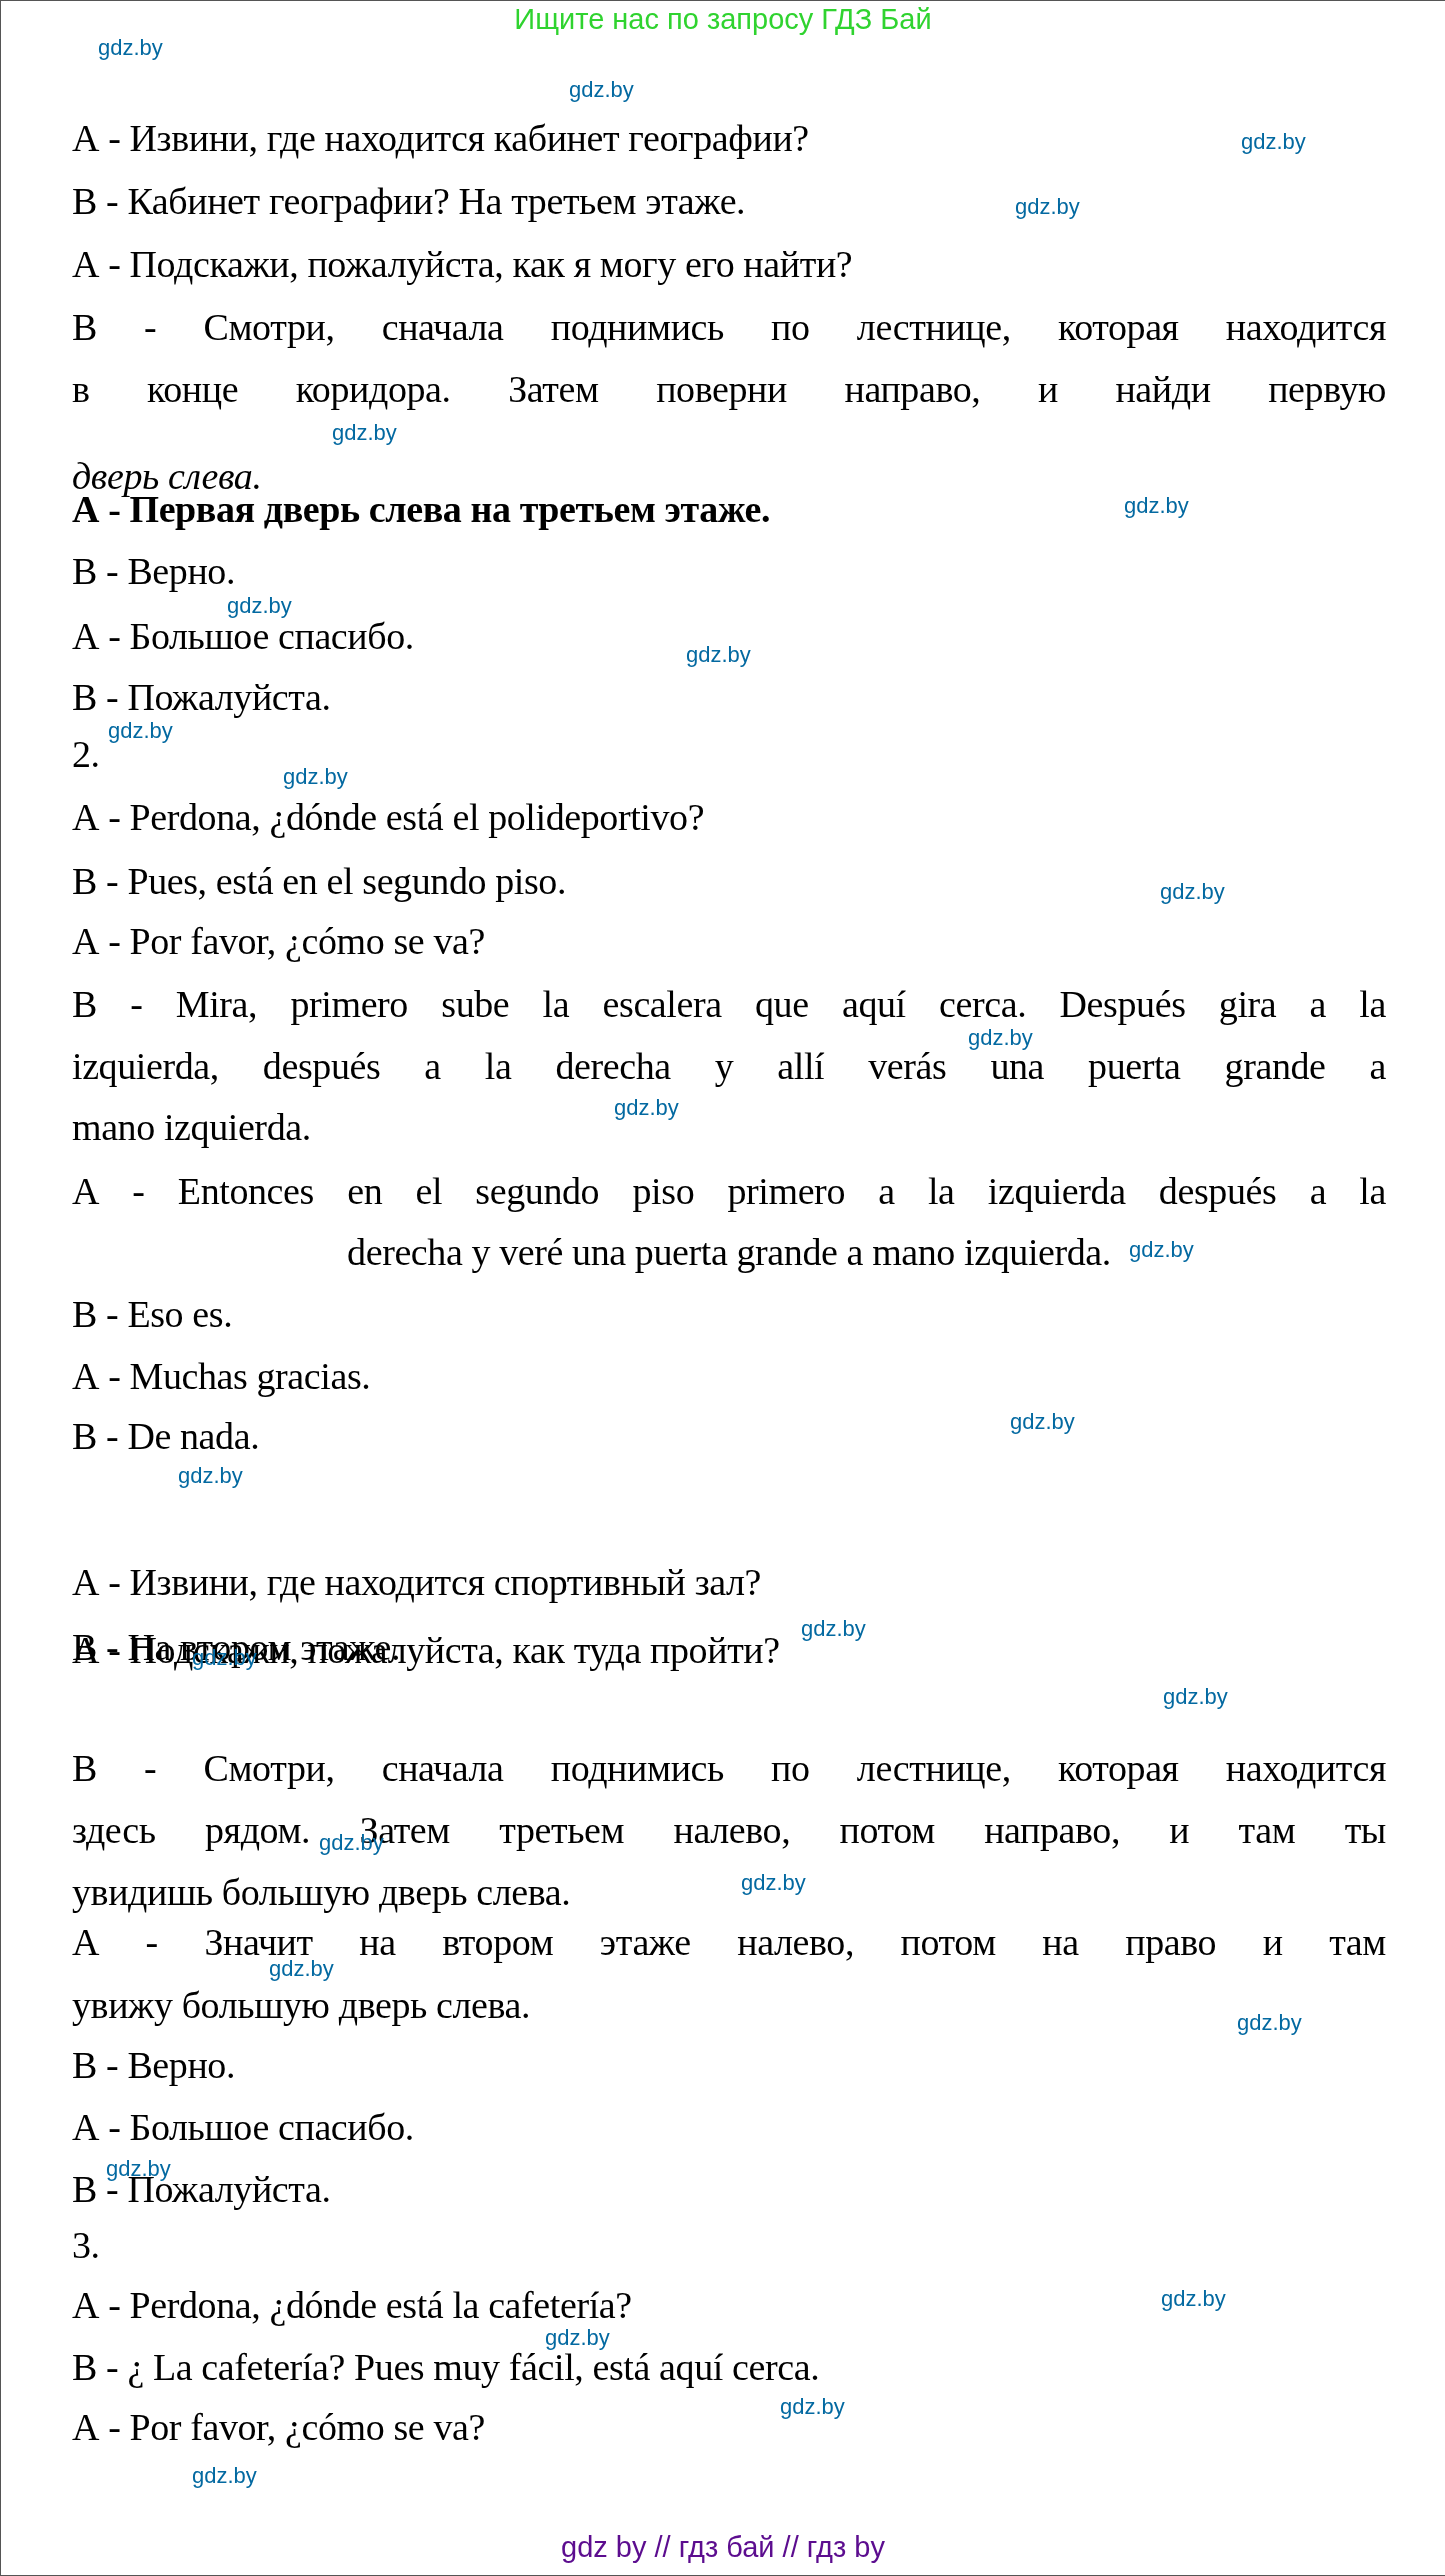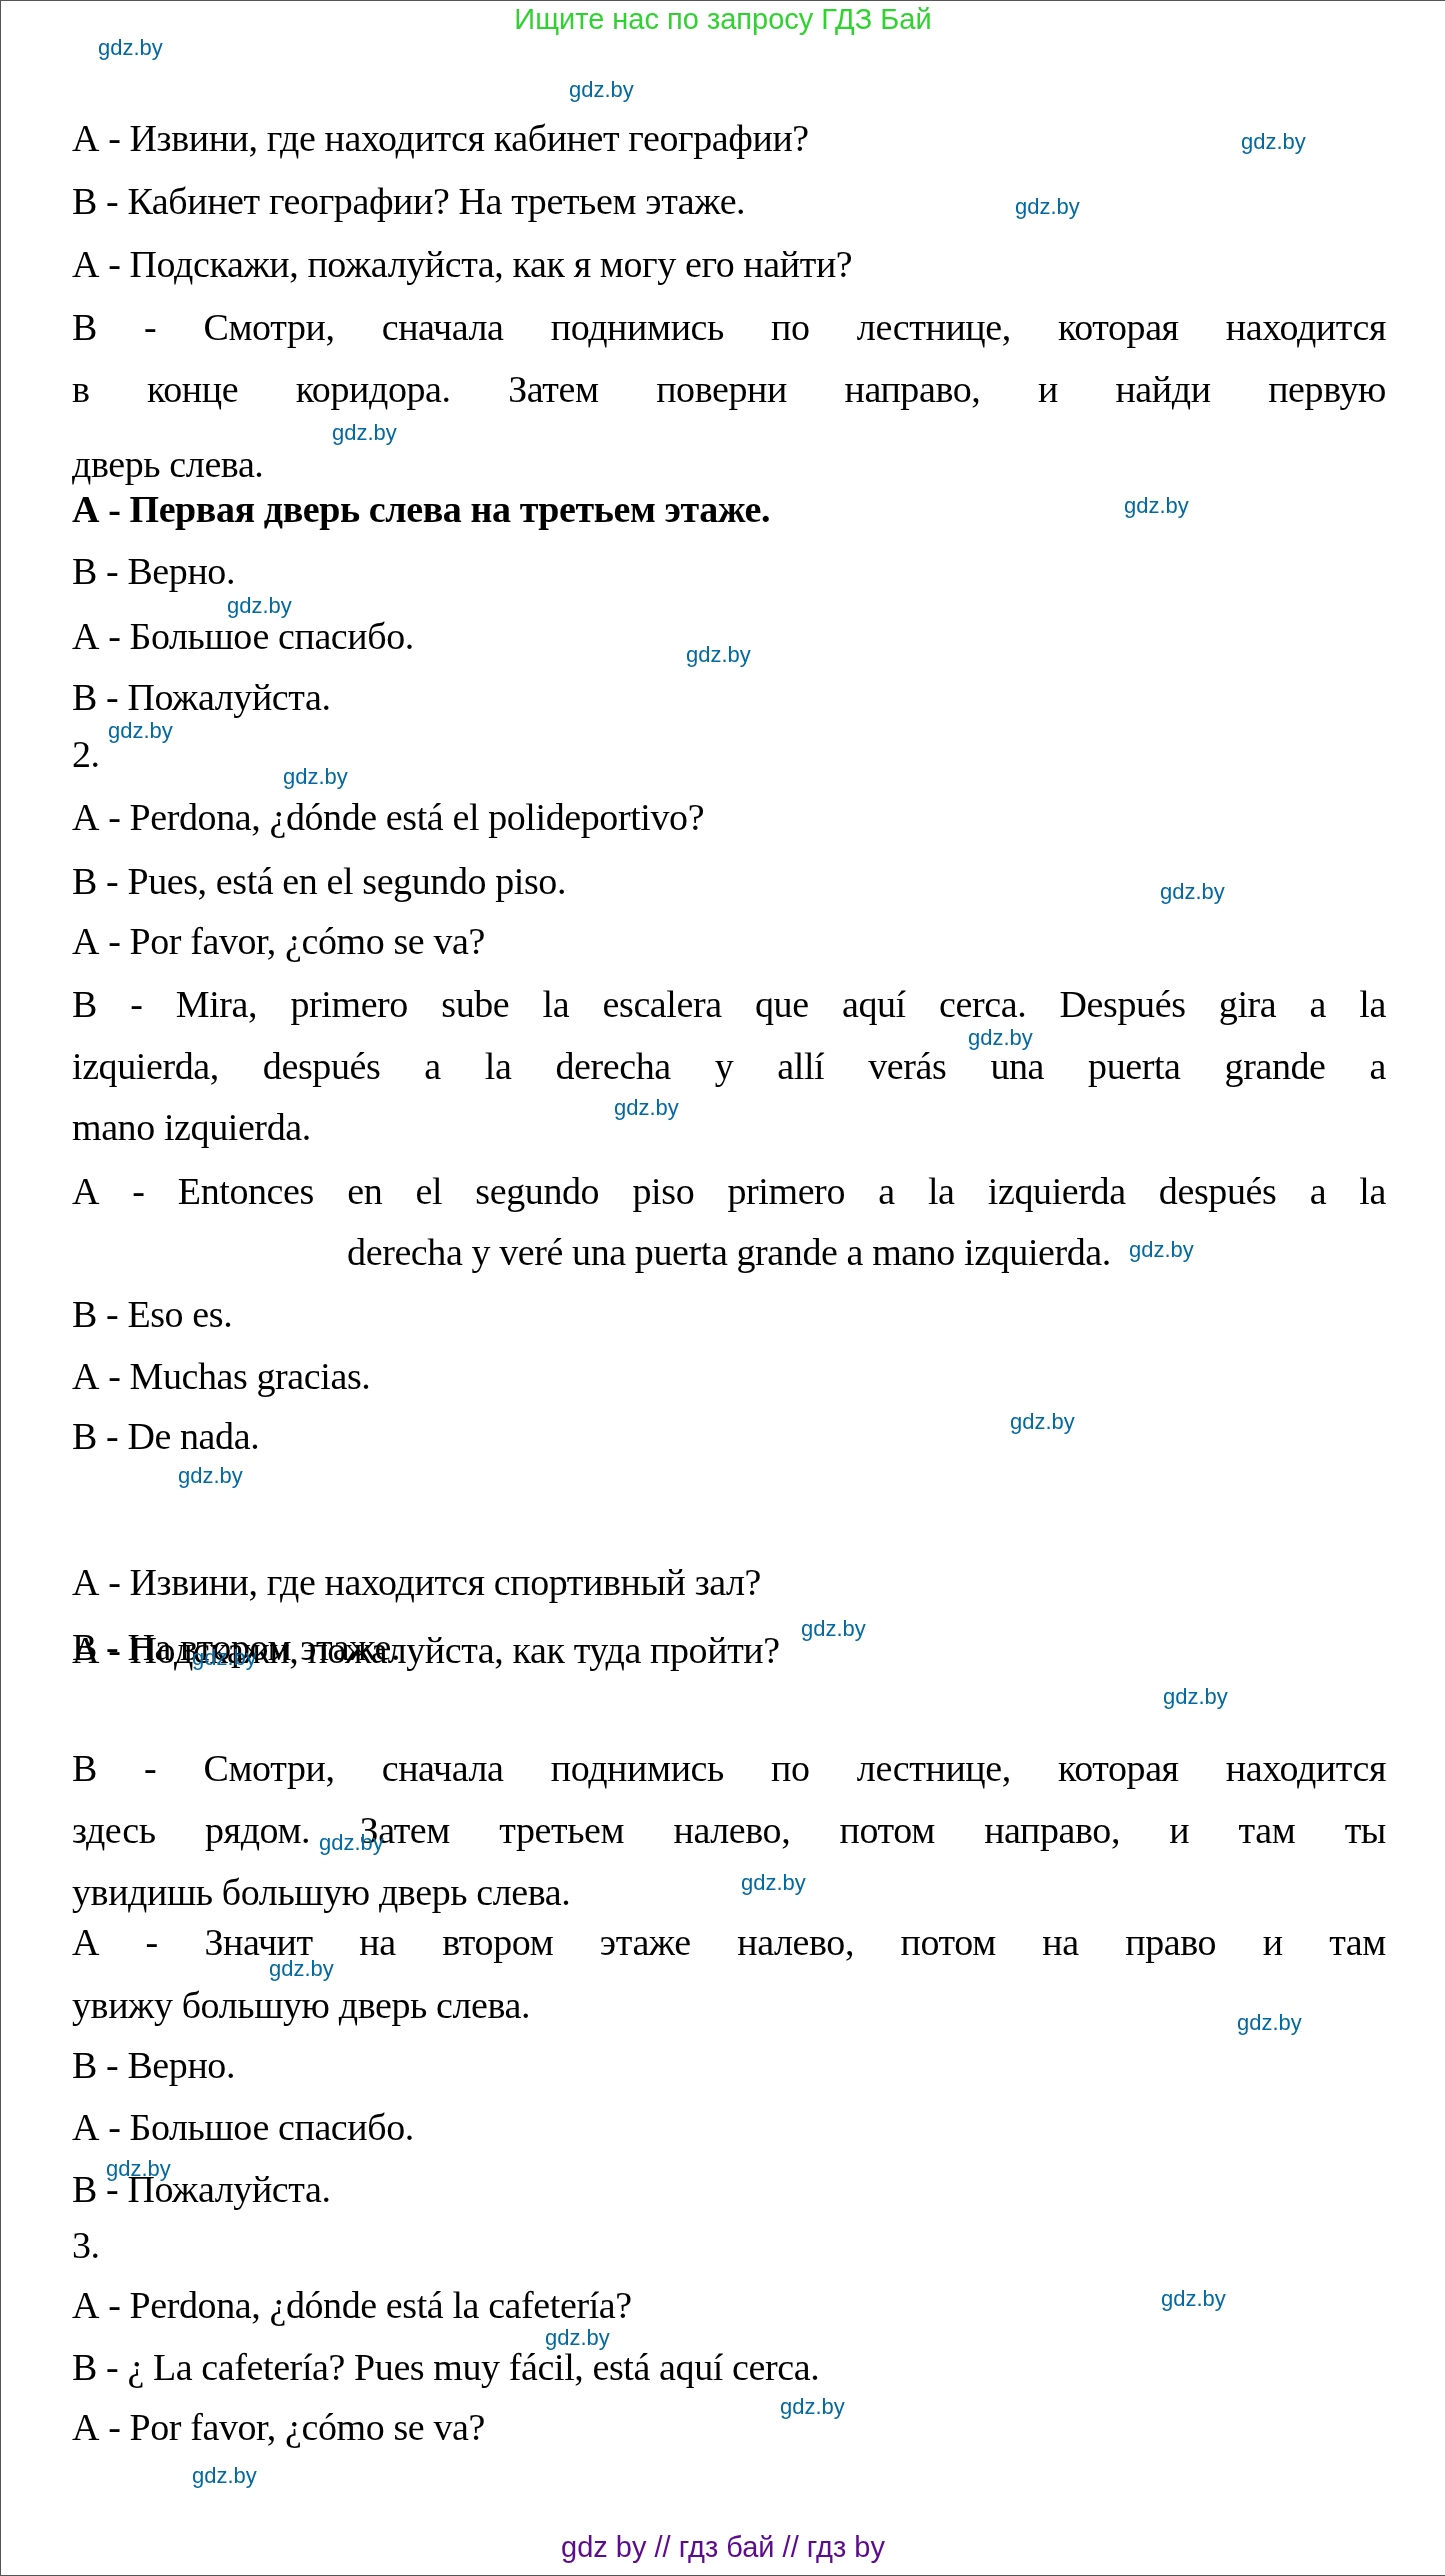--- a/index.html
+++ b/index.html
@@ -66,21 +66,21 @@
 <div class="page">
 
   <div class="promo-header" style="color: rgb(47, 211, 47);">Ищите нас по запросу ГДЗ Бай</div>
 
   <div id="lines-container">
       <div class="dialog-line" style="top: 114px;">А - Извини, где находится кабинет географии?</div>
       <div class="dialog-line" style="top: 177px;">В - Кабинет географии? На третьем этаже.</div>
       <div class="dialog-line" style="top: 240px;">А - Подскажи, пожалуйста, как я могу его найти?</div>
       <div class="dialog-line justify" style="top: 303px;">В - Смотри, сначала поднимись по лестнице, которая находится</div>
       <div class="dialog-line justify" style="top: 365px;">в конце коридора. Затем поверни направо, и найди первую</div>
-      <div class="dialog-line" style="top: 440px;">дверь слева.</div>
+      <div class="dialog-line" style="top: 452px; font-style: italic;">дверь слева.</div>
       <div class="dialog-line" style="top: 485px; font-weight: bold;">А - Первая дверь слева на третьем этаже.</div>
       <div class="dialog-line" style="top: 547px;">В - Верно.</div>
       <div class="dialog-line" style="top: 612px;">А - Большое спасибо.</div>
       <div class="dialog-line" style="top: 673px;">В - Пожалуйста.</div>
       <div class="dialog-line" style="top: 730px;">2.</div>
       <div class="dialog-line" style="top: 793px;">А - Perdona, ¿dónde está el polideportivo?</div>
       <div class="dialog-line" style="top: 857px;">В - Pues, está en el segundo piso.</div>
       <div class="dialog-line" style="top: 917px;">А - Por favor, ¿cómo se va?</div>
       <div class="dialog-line justify" style="top: 980px;">В - Mira, primero sube la escalera que aquí cerca. Después gira a la</div>
       <div class="dialog-line justify" style="top: 1042px;">izquierda, después a la derecha y allí verás una puerta grande a</div>

